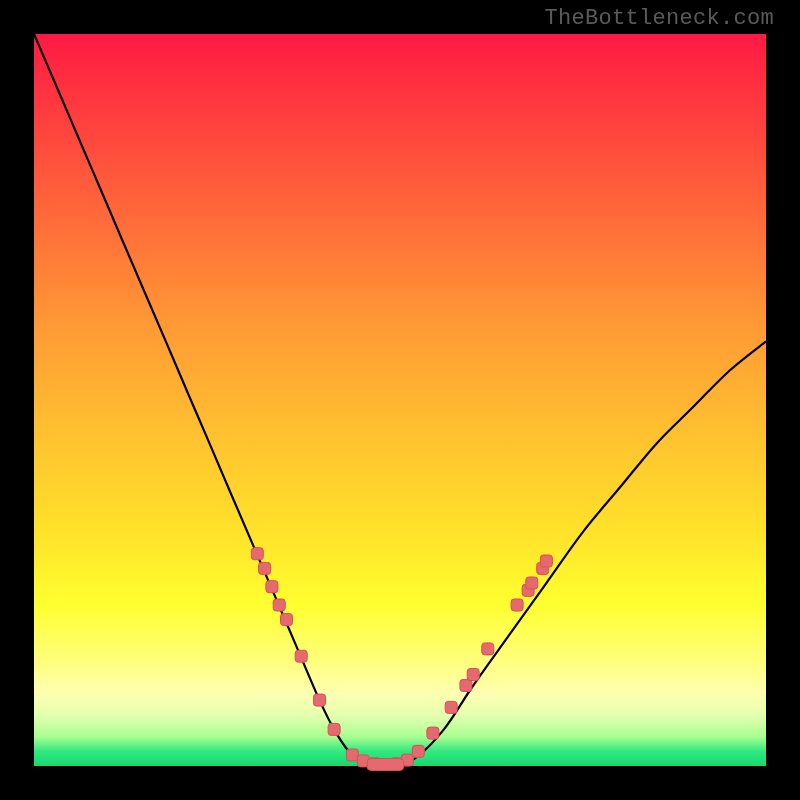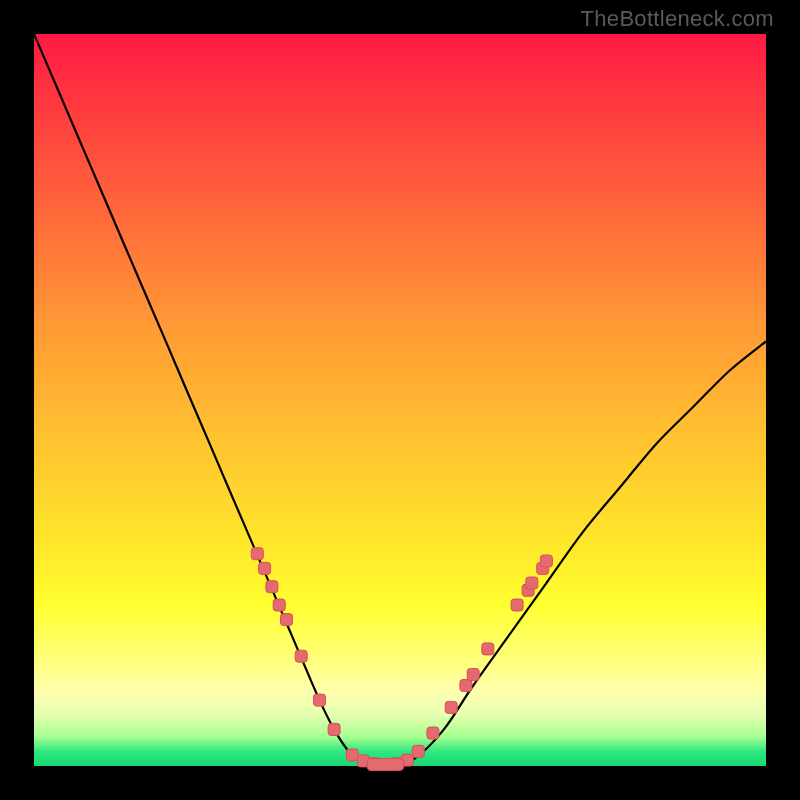--- a/index.html
+++ b/index.html
@@ -9,20 +9,21 @@
     height: 800px;
     background: #000;
     overflow: hidden;
     font-family: Arial, Helvetica, sans-serif;
   }
   .frame {
     position: relative;
     width: 784px;
     height: 800px;
     background: #000;
+    font-family: Liberation Mono, monospace;
   }
   .plot {
     position: absolute;
     left: 34px;
     top: 34px;
     width: 732px;
     height: 732px;
     
     background: linear-gradient(to bottom,
       #ff1a44 0%,

